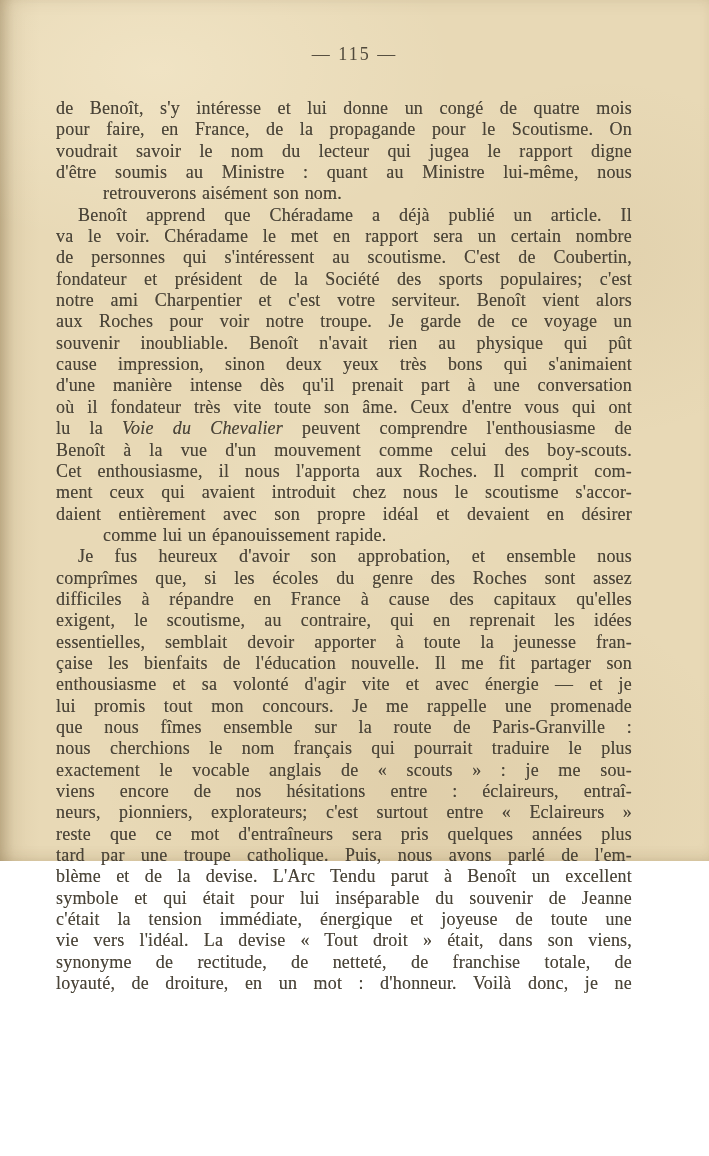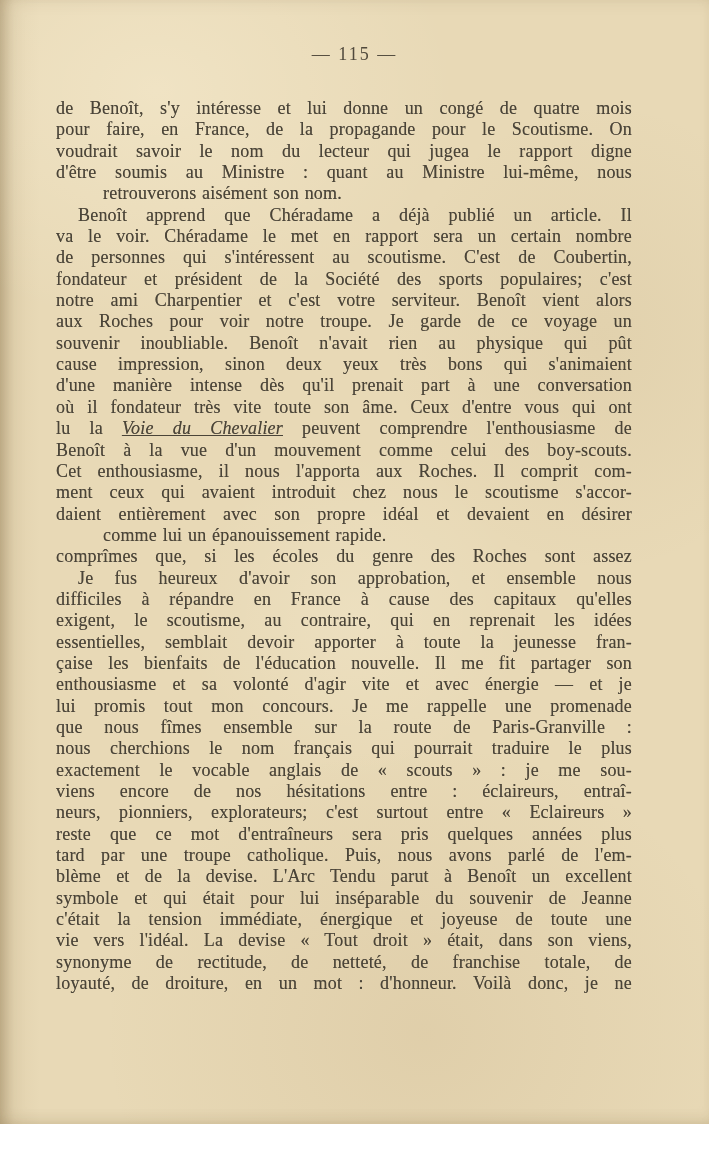--- a/index.html
+++ b/index.html
@@ -8,21 +8,21 @@
     width: 709px;
     height: 1156px;
     overflow: hidden;
   }
   body {
     font-family: "Liberation Serif", "DejaVu Serif", serif;
   }
   .page {
     position: relative;
     width: 709px;
-    height: 1124px;
+    height: 861px;
     color: #4a4438;
     background:
       radial-gradient(ellipse 60% 30% at 22% 8%, rgba(255,246,222,0.35), transparent 70%),
       radial-gradient(ellipse 50% 35% at 85% 30%, rgba(140,110,60,0.07), transparent 60%),
       radial-gradient(ellipse 70% 40% at 60% 92%, rgba(150,115,65,0.10), transparent 65%),
       radial-gradient(ellipse 40% 25% at 50% 55%, rgba(255,250,232,0.18), transparent 60%),
       linear-gradient(90deg, rgba(120,90,45,0.16) 0px, rgba(120,90,45,0.05) 14px, rgba(120,90,45,0) 40px),
       #e8d9b6;
     box-shadow: inset 10px 0 22px -10px rgba(90,65,30,0.35),
                 inset 0 -6px 18px -10px rgba(120,90,45,0.25);
@@ -55,21 +55,20 @@
   }
   .line.pend {
     text-align-last: left;
     margin-left: 47px;
   }
   .line.ind {
     text-indent: 22px;
   }
   .line i {
     font-style: italic;
-    text-decoration: underline;
   }
 </style>
 </head>
 <body>
 
 <div class="page">
 
   <div class="pageno">— 115 —</div>
 
   <div class="textblock">
@@ -90,22 +89,22 @@
     <div class="line">cause impression, sinon deux yeux très bons qui s'animaient</div>
     <div class="line">d'une manière intense dès qu'il prenait part à une conversation</div>
     <div class="line">où il fondateur très vite toute son âme. Ceux d'entre vous qui ont</div>
     <div class="line"><span>lu la </span><i>Voie du Chevalier</i><span> peuvent comprendre l'enthousiasme de</span></div>
     <div class="line">Benoît à la vue d'un mouvement comme celui des boy-scouts.</div>
     <div class="line">Cet enthousiasme, il nous l'apporta aux Roches. Il comprit com-</div>
     <div class="line">ment ceux qui avaient introduit chez nous le scoutisme s'accor-</div>
     <div class="line">daient entièrement avec son propre idéal et devaient en désirer</div>
     <div class="line pend">comme lui un épanouissement rapide.</div>
 
+    <div class="line ind">Je fus heureux d'avoir son approbation, et ensemble nous</div>
     <div class="line">comprîmes que, si les écoles du genre des Roches sont assez</div>
-    <div class="line ind">Je fus heureux d'avoir son approbation, et ensemble nous</div>
     <div class="line">difficiles à répandre en France à cause des capitaux qu'elles</div>
     <div class="line">exigent, le scoutisme, au contraire, qui en reprenait les idées</div>
     <div class="line">essentielles, semblait devoir apporter à toute la jeunesse fran-</div>
     <div class="line">çaise les bienfaits de l'éducation nouvelle. Il me fit partager son</div>
     <div class="line">enthousiasme et sa volonté d'agir vite et avec énergie — et je</div>
     <div class="line">lui promis tout mon concours. Je me rappelle une promenade</div>
     <div class="line">que nous fîmes ensemble sur la route de Paris-Granville :</div>
     <div class="line">nous cherchions le nom français qui pourrait traduire le plus</div>
     <div class="line">exactement le vocable anglais de « scouts » : je me sou-</div>
     <div class="line">viens encore de nos hésitations entre : éclaireurs, entraî-</div>

